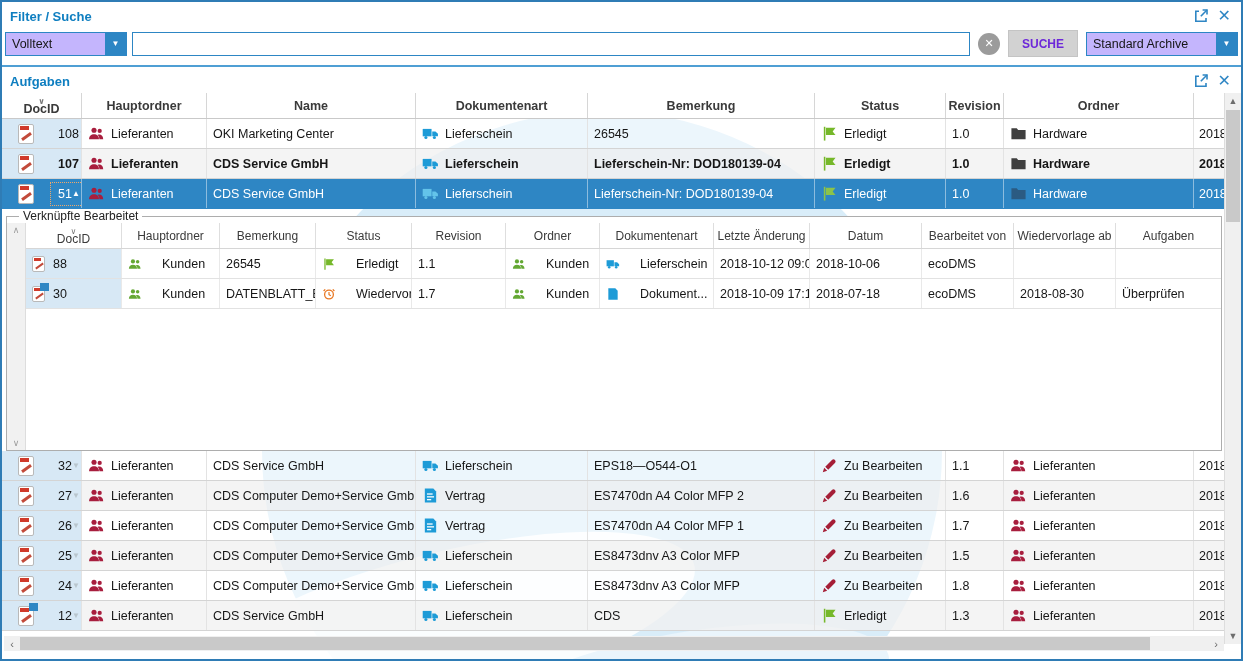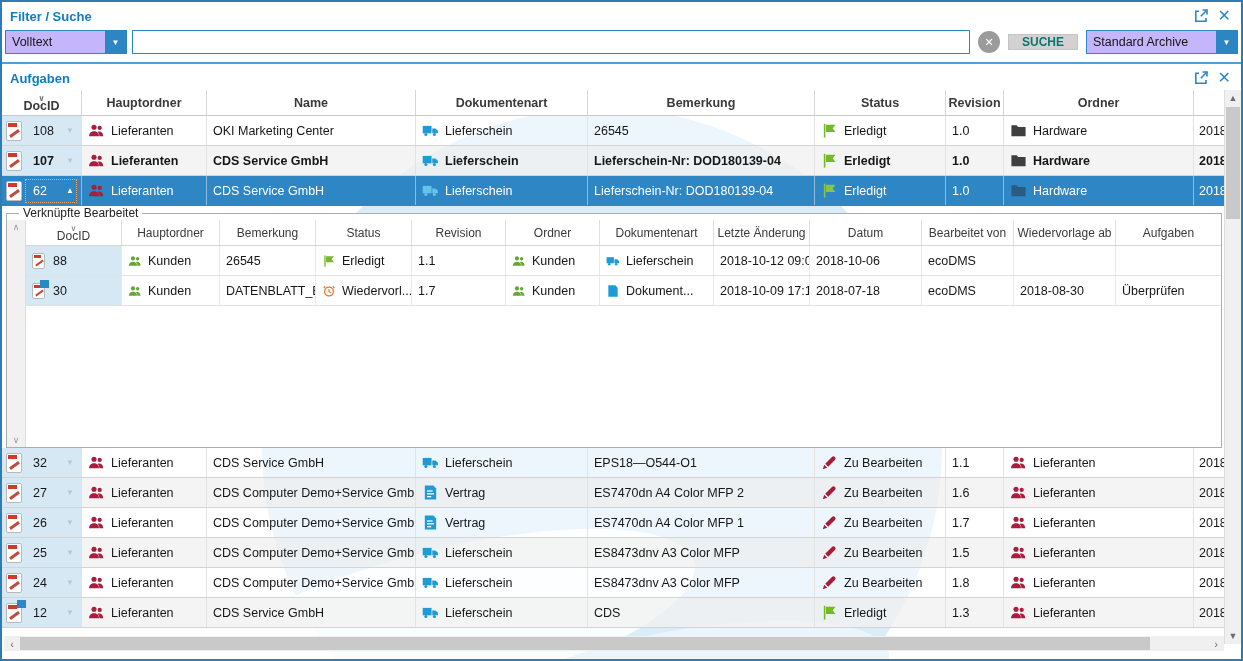--- a/index.html
+++ b/index.html
@@ -16,21 +16,21 @@
 
   
   .filter-controls{display:flex;align-items:center;padding:2px 3px 8px 3px;gap:5px}
   .sel{height:24px;border:1px solid #2d86c4;background:#c4b5fd;display:flex;align-items:center;justify-content:space-between}
   .sel .sel-label{padding:0 6px;white-space:nowrap}
   .sel .sel-arrow{width:21px;height:100%;background:#2d86c4;color:#fff;display:flex;align-items:center;justify-content:center;font-size:8px}
   .sel-type{width:122px}
   .sel-archive{width:152px}
   .search-input{flex:1;height:24px;border:1px solid #2d86c4;padding:0 6px;font:inherit;outline:none}
   .clear-btn{width:22px;height:22px;border-radius:50%;background:#9b9b9b;color:#fff;display:flex;align-items:center;justify-content:center;font-size:11px;font-weight:bold;flex:none;margin:0 3px}
-  .suche-btn{height:16px;background:#d2d2d2;border:1px solid #c4c4c4;color:#0f766e;font-weight:bold;font-size:12px;padding:0 13px;font-family:inherit;margin-right:3px}
+  .suche-btn{height:27px;background:#d2d2d2;border:1px solid #c4c4c4;color:#6d28d9;font-weight:bold;font-size:12px;padding:0 13px;font-family:inherit;margin-right:3px}
 
   .docs-panel{flex:1;display:flex;flex-direction:column;border-top:2px solid #4f9fd4;min-height:0}
 
   
   .table-wrap{position:relative;flex:1;padding-right:17px;min-height:0;overflow:hidden}
   .watermark{position:absolute;z-index:0;pointer-events:none}
   .w1{width:680px;height:680px;border-radius:50%;background:#d9edf9;left:260px;top:18px}
   .w2{width:520px;height:150px;border-radius:50%;background:#ffffff;opacity:.85;left:180px;top:460px;transform:rotate(-14deg)}
   .w3{width:420px;height:120px;border-radius:50%;background:#eaf5fc;left:470px;top:540px;transform:rotate(-10deg)}
 
@@ -44,21 +44,21 @@
   .c{display:flex;align-items:center;gap:6px;padding:0 4px 0 6px;border-right:1px solid #e3e3e3;overflow:hidden;white-space:nowrap}
   .c-docid,.th-docid{width:80px}
   .c-haupt,.th-haupt{width:125px}
   .c-name,.th-name{width:209px}
   .c-art,.th-art{width:172px}
   .c-bem,.th-bem{width:227px}
   .c-status,.th-status{width:131px}
   .c-rev,.th-rev{width:58px}
   .c-ordner,.th-ordner{width:190px}
   .c-datum,.th-datum{flex:1;border-right:none;padding-left:5px}
-  .c-docid{background:#d7e8f5;padding-left:4px;gap:3px}
+  .c-docid{background:#d7e8f5;padding-left:16px;gap:16px}
   .docid-box{flex:1;height:24px;display:flex;align-items:center;justify-content:space-between;padding:0 3px 0 8px}
   .expander{font-size:8px;color:#b9c6ce}
   .bold{font-weight:bold}
   .trow.selected{background:#2e86c4;color:#fff;border-bottom-color:#2e86c4}
   .trow.selected .c{border-right-color:rgba(255,255,255,.45)}
   .trow.selected .c-docid{background:transparent}
   .trow.selected .docid-box{outline:1px dotted #f0a868;outline-offset:-1px}
   .trow.selected .expander{color:#fff}
 
   
@@ -78,21 +78,21 @@
   
   .linked{position:relative;z-index:1;height:242px;margin:0 2px 0 4px;border:1px solid #adadad;background:#fff;display:flex}
   .linked legend{font-size:12px;color:#222;margin-left:12px;padding:0 4px}
   .sub-scroll{width:19px;background:#f1f1f1;border-right:1px solid #ddd;display:flex;flex-direction:column;justify-content:space-between;align-items:center;padding:2px 0}
   .sub-scroll span{color:#9a9a9a;font-size:9px;line-height:10px}
   .sub-body{flex:1;display:flex;flex-direction:column;overflow:hidden}
   .sub-thead{display:flex;height:26px;border-bottom:1px solid #d6d6d6}
   .sub-th{display:flex;align-items:center;justify-content:center;color:#3a3a3a;border-right:1px solid #dedede;font-size:12px;overflow:hidden}
   .sub-th.first{flex-direction:column;line-height:10px}
   .sub-row{display:flex;height:30px;border-bottom:1px solid #e2e2e2}
-  .sc{display:flex;align-items:center;gap:6px;padding:0 4px 0 6px;border-right:1px solid #e9e9e9;overflow:hidden;white-space:nowrap}
+  .sc{display:flex;align-items:center;gap:20px;padding:0 4px 0 6px;border-right:1px solid #e9e9e9;overflow:hidden;white-space:nowrap}
   .sc-id{background:#d7e8f5;padding-left:6px;gap:8px}
   .l0{width:96px}.l1{width:98px}.l2{width:96px}.l3{width:96px}.l4{width:94px}.l5{width:94px}
   .l6{width:114px}.l7{width:96px}.l8{width:112px}.l9{width:92px}.l10{width:102px}
   .l11{flex:1;border-right:none}
 
   
   .vscroll{position:absolute;top:0;right:0;width:17px;height:calc(100% - 15px);background:#f0f0f0;border-left:1px solid #ddd;z-index:2}
   .vscroll .btn{position:absolute;left:0;width:100%;height:16px;display:flex;align-items:center;justify-content:center;color:#6d6d6d;font-size:9px}
   .vscroll .btn.up{top:0}
   .vscroll .btn.down{bottom:0}
@@ -254,21 +254,21 @@
             </svg>
             <span>Hardware</span>
           </div>
         <div class="c c-datum">2018</div>
       </div>
 
       <div class="trow selected">
         <div class="c c-docid">
             <span class="icon-pdf"></span>
             <span class="docid-box">
-              <span>62</span>
+              <span>51</span>
               <span class="expander">▲</span>
             </span>
           </div>
         <div class="c c-haupt">
             <svg class="ic red" viewBox="0 0 24 24" fill="currentColor">
               <circle cx="8.5" cy="7.5" r="3.6"></circle>
               <circle cx="16.5" cy="8.3" r="3"></circle>
               <path d="M1.5 20c0-4.2 3-6.8 7-6.8s7 2.6 7 6.8z"></path>
               <path d="M16.1 20c-.1-2.6-1-4.6-2.6-5.9.8-.4 1.6-.6 2.5-.6 3 0 5.2 2.1 5.5 6.5z"></path>
             </svg>

